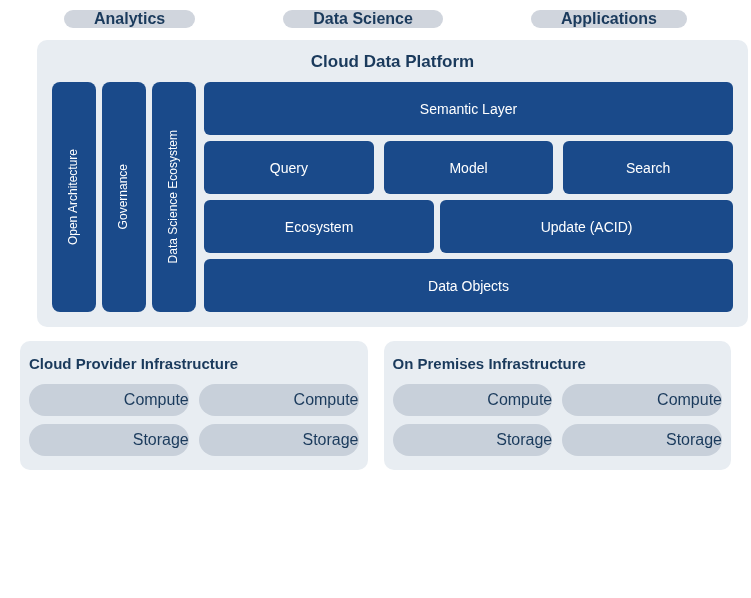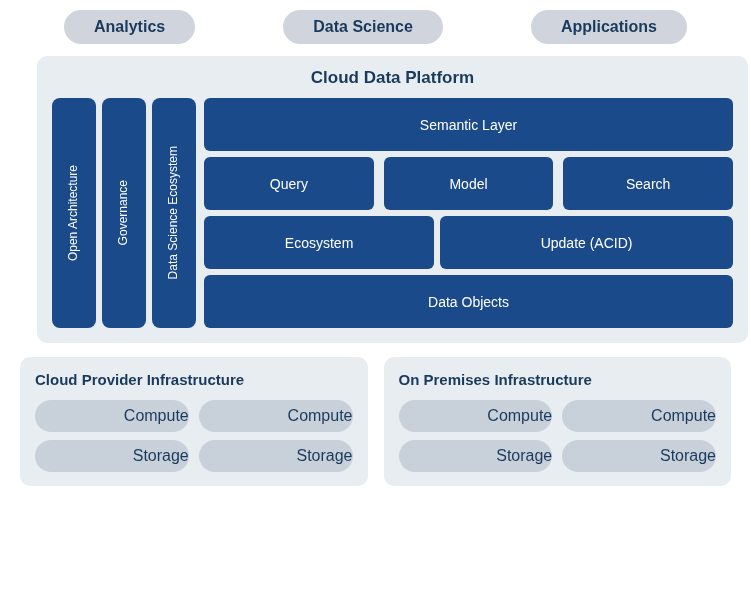--- a/index.html
+++ b/index.html
@@ -17,21 +17,21 @@
     
     .top-pills {
       display: flex;
       justify-content: space-around;
       width: 100%;
       margin-bottom: 12px;
     }
     .pill {
       background: #d0d5dd;
       border-radius: 30px;
-      padding: 8px 30px;
+      padding: 0 30px;
       font-size: 16px;
       font-weight: bold;
       color: #1a3a5c;
       min-width: 130px;
       text-align: center;
     }
 
     
     .cdp-box {
       background: #e8edf2;
@@ -121,21 +121,21 @@
     
     .bottom-row {
       display: flex;
       gap: 16px;
       width: 100%;
     }
     .infra-box {
       flex: 1;
       background: #e8edf2;
       border-radius: 10px;
-      padding: 14px 15px;
+      padding: 14px 9px;
     }
     .infra-title {
       font-size: 15px;
       font-weight: bold;
       color: #1a3a5c;
       margin-bottom: 12px;
     }
     .infra-pills {
       display: flex;
       flex-direction: column;

